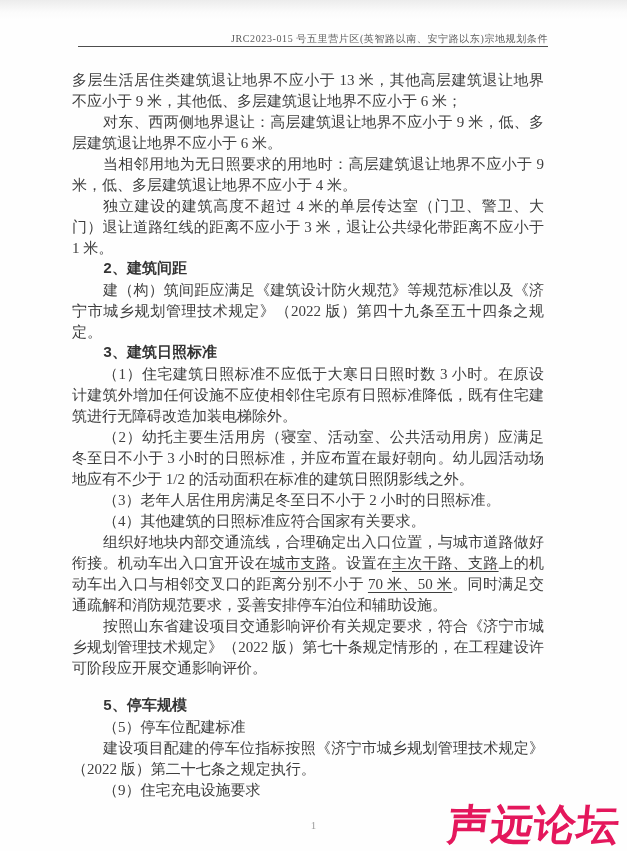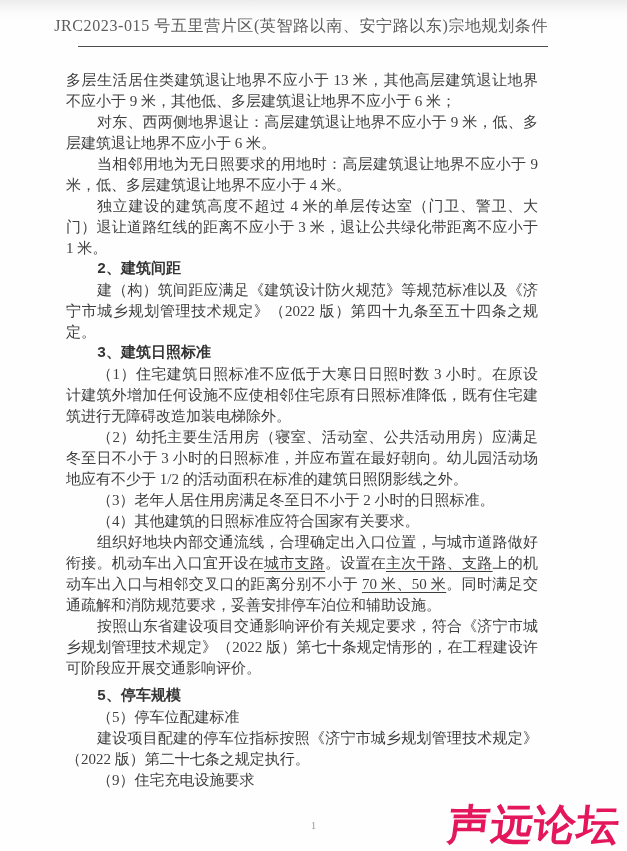--- a/index.html
+++ b/index.html
@@ -12,51 +12,51 @@
     background:
       linear-gradient(#ececec 0px, #fbfbfb 12px, #fefefe 20px),
       #fefefe;
     overflow: hidden;
     font-family: "Liberation Serif", "DejaVu Serif", serif;
   }
 
   
   .header-title {
     position: absolute;
-    top: 16px;
+    top: 32px;
     right: 79px;
-    font-size: 16px;
+    font-size: 10px;
     letter-spacing: 0.6px;
     color: #5c5c5c;
     white-space: nowrap;
   }
   .header-rule {
     position: absolute;
     top: 46px;
     left: 78px;
     right: 79px;
     height: 1px;
     background: #4d4d4d;
   }
 
   
   .doc-body {
     position: absolute;
     top: 70px;
-    left: 66px;
+    left: 72px;
     width: 472px;
     color: #3e3e3e;
     font-size: 15px;
     line-height: 21px;
     text-align: justify;
   }
   .doc-body p { margin: 0; }
   .doc-body p.indent { text-indent: 31px; }
   .doc-body p.heading { font-weight: bold; color: #343434; font-family: Liberation Mono, monospace; }
-  .doc-body p.extra-space { margin-top: 7px; }
+  .doc-body p.extra-space { margin-top: 17px; }
   .u { text-decoration: underline; text-underline-offset: 3px; text-decoration-thickness: 1px; }
 
   
   .page-number {
     position: absolute;
     bottom: 20px;
     left: 0;
     width: 100%;
     text-align: center;
     font-size: 11px;

